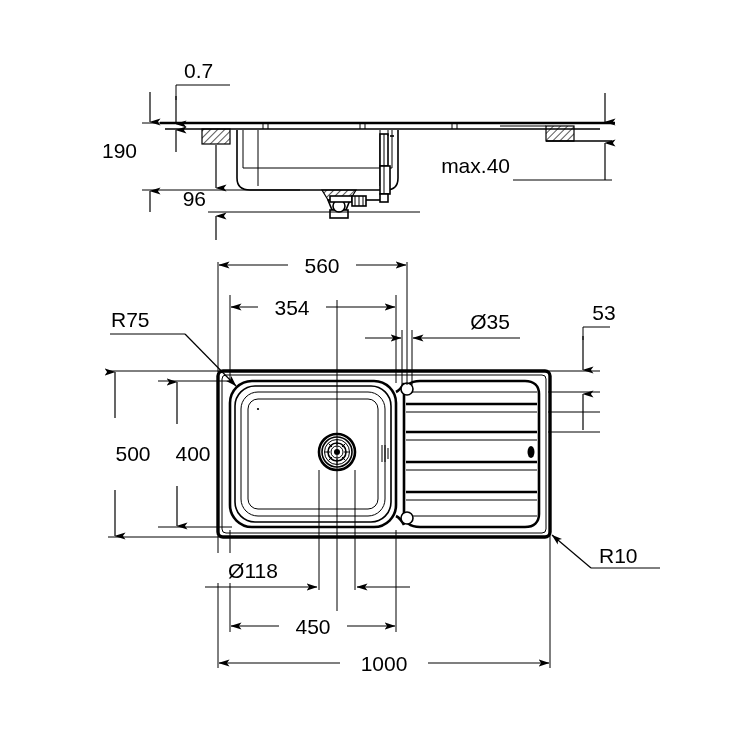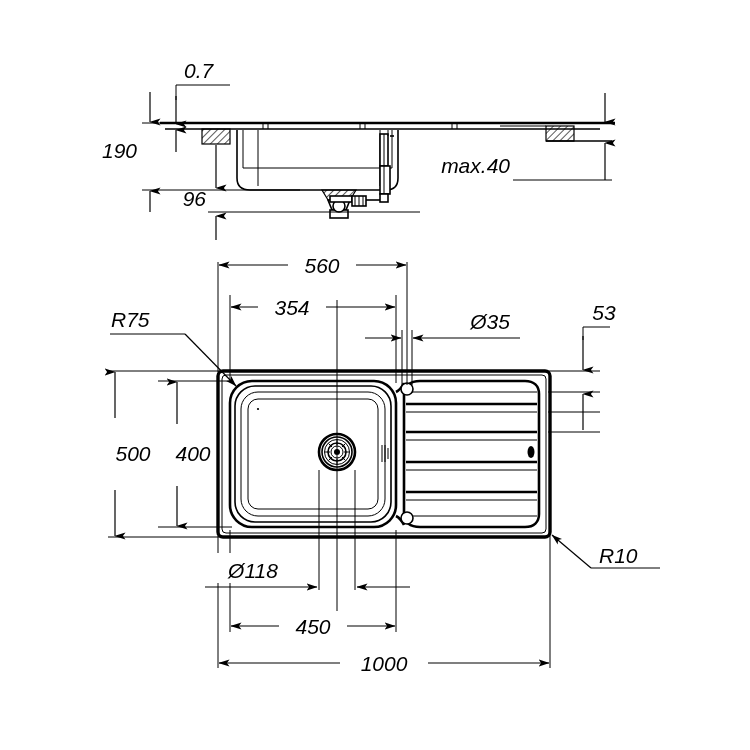--- a/index.html
+++ b/index.html
@@ -12,21 +12,20 @@
     width: 750px;
     height: 750px;
     overflow: hidden;
     font-family: "Liberation Sans", sans-serif;
   }
   #drawing-root {
     position: relative;
     width: 750px;
     height: 632px;
     background: #0369a1;
-    font-style: italic;
   }
   svg#drawing-svg {
     display: block;
     width: 750px;
     height: 750px;
   }
   .dim-text {
     font-family: "Liberation Sans", sans-serif;
     font-size: 21px;
     fill: #000000;

